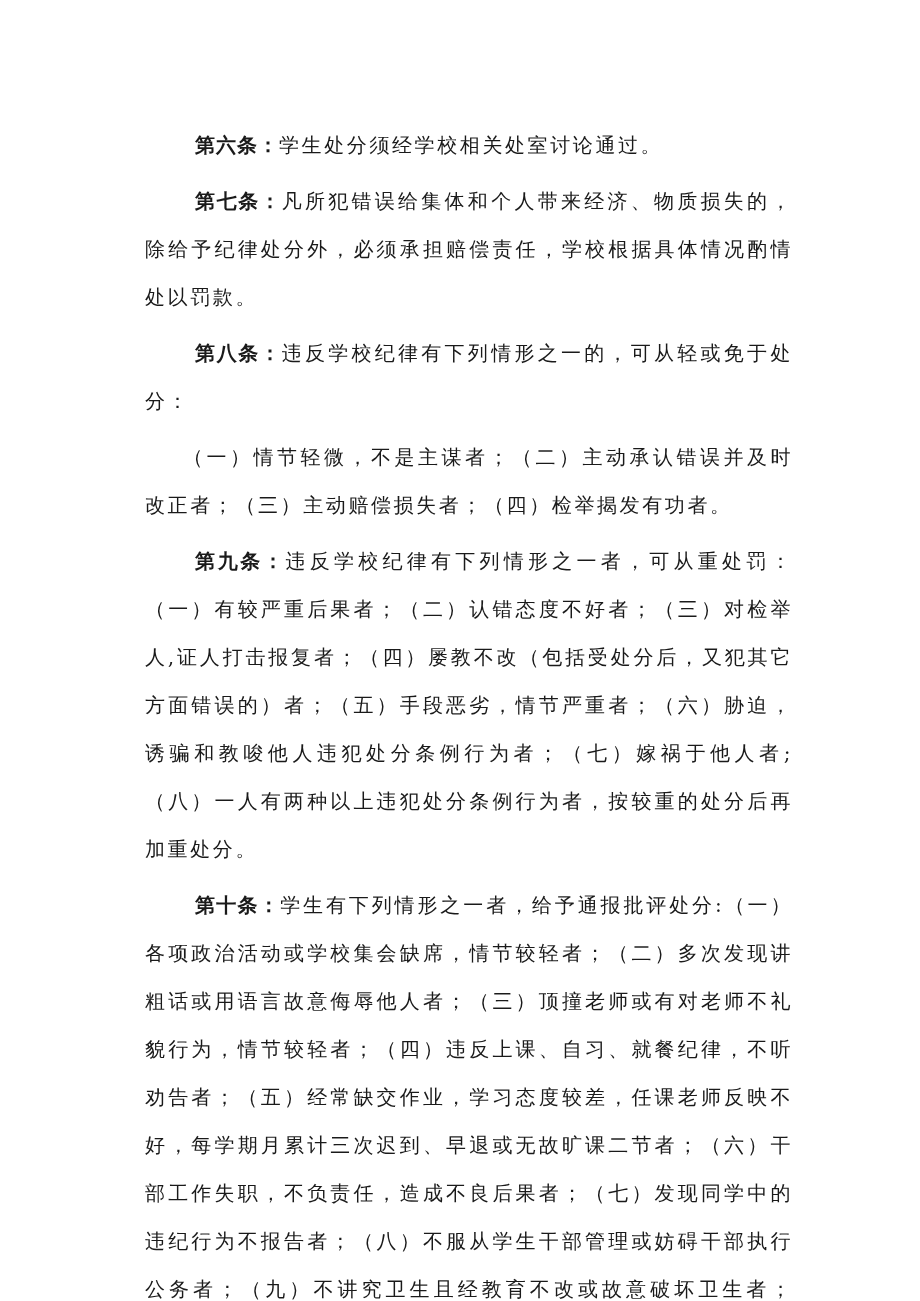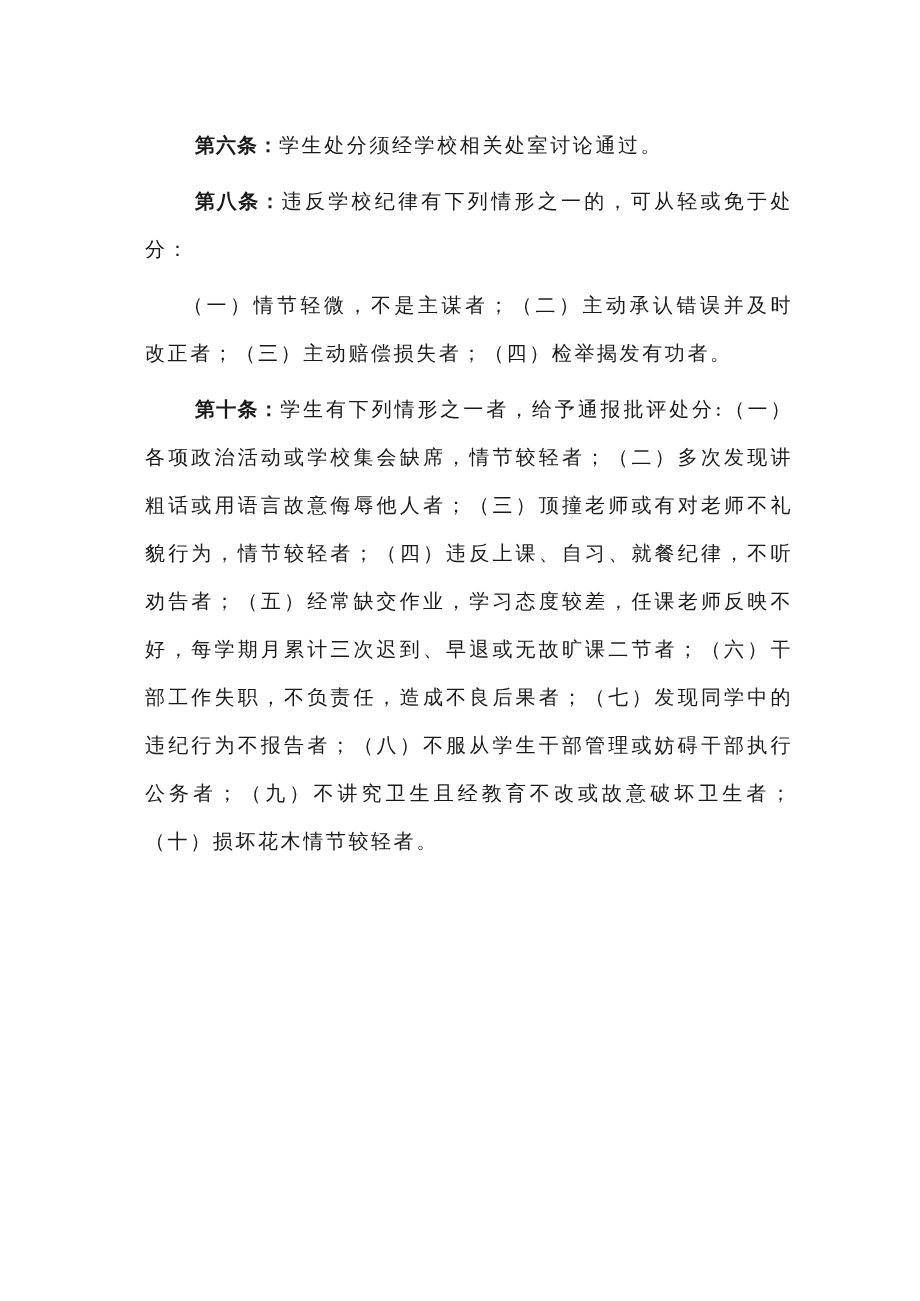--- a/index.html
+++ b/index.html
@@ -19,17 +19,19 @@
   }
   .para { margin: 8px; text-indent: 50px; }
   .para.small-indent { text-indent: 38px; }
   .head { font-weight: bold; letter-spacing: 1px; }
 </style>
 </head>
 <body>
 
 <div class="page">
   <p class="para"><span class="head">第六条：</span><span>学生处分须经学校相关处室讨论通过。</span></p>
+  <p class="para"><span class="head">第七条：</span><span>凡所犯错误给集体和个人带来经济、物质损失的，除给予纪律处分外，必须承担赔偿责任，学校根据具体情况酌情处以罚款。</span></p>
   <p class="para"><span class="head">第八条：</span><span>违反学校纪律有下列情形之一的，可从轻或免于处分：</span></p>
   <p class="para small-indent"><span>（一）情节轻微，不是主谋者；（二）主动承认错误并及时改正者；（三）主动赔偿损失者；（四）检举揭发有功者。</span></p>
+  <p class="para"><span class="head">第九条：</span><span>违反学校纪律有下列情形之一者，可从重处罚：（一）有较严重后果者；（二）认错态度不好者；（三）对检举人,证人打击报复者；（四）屡教不改（包括受处分后，又犯其它方面错误的）者；（五）手段恶劣，情节严重者；（六）胁迫，诱骗和教唆他人违犯处分条例行为者；（七）嫁祸于他人者;（八）一人有两种以上违犯处分条例行为者，按较重的处分后再加重处分。</span></p>
   <p class="para"><span class="head">第十条：</span><span>学生有下列情形之一者，给予通报批评处分:（一）各项政治活动或学校集会缺席，情节较轻者；（二）多次发现讲粗话或用语言故意侮辱他人者；（三）顶撞老师或有对老师不礼貌行为，情节较轻者；（四）违反上课、自习、就餐纪律，不听劝告者；（五）经常缺交作业，学习态度较差，任课老师反映不好，每学期月累计三次迟到、早退或无故旷课二节者；（六）干部工作失职，不负责任，造成不良后果者；（七）发现同学中的违纪行为不报告者；（八）不服从学生干部管理或妨碍干部执行公务者；（九）不讲究卫生且经教育不改或故意破坏卫生者；（十）损坏花木情节较轻者。</span></p>
 
 </div>
 
 </body></html>

